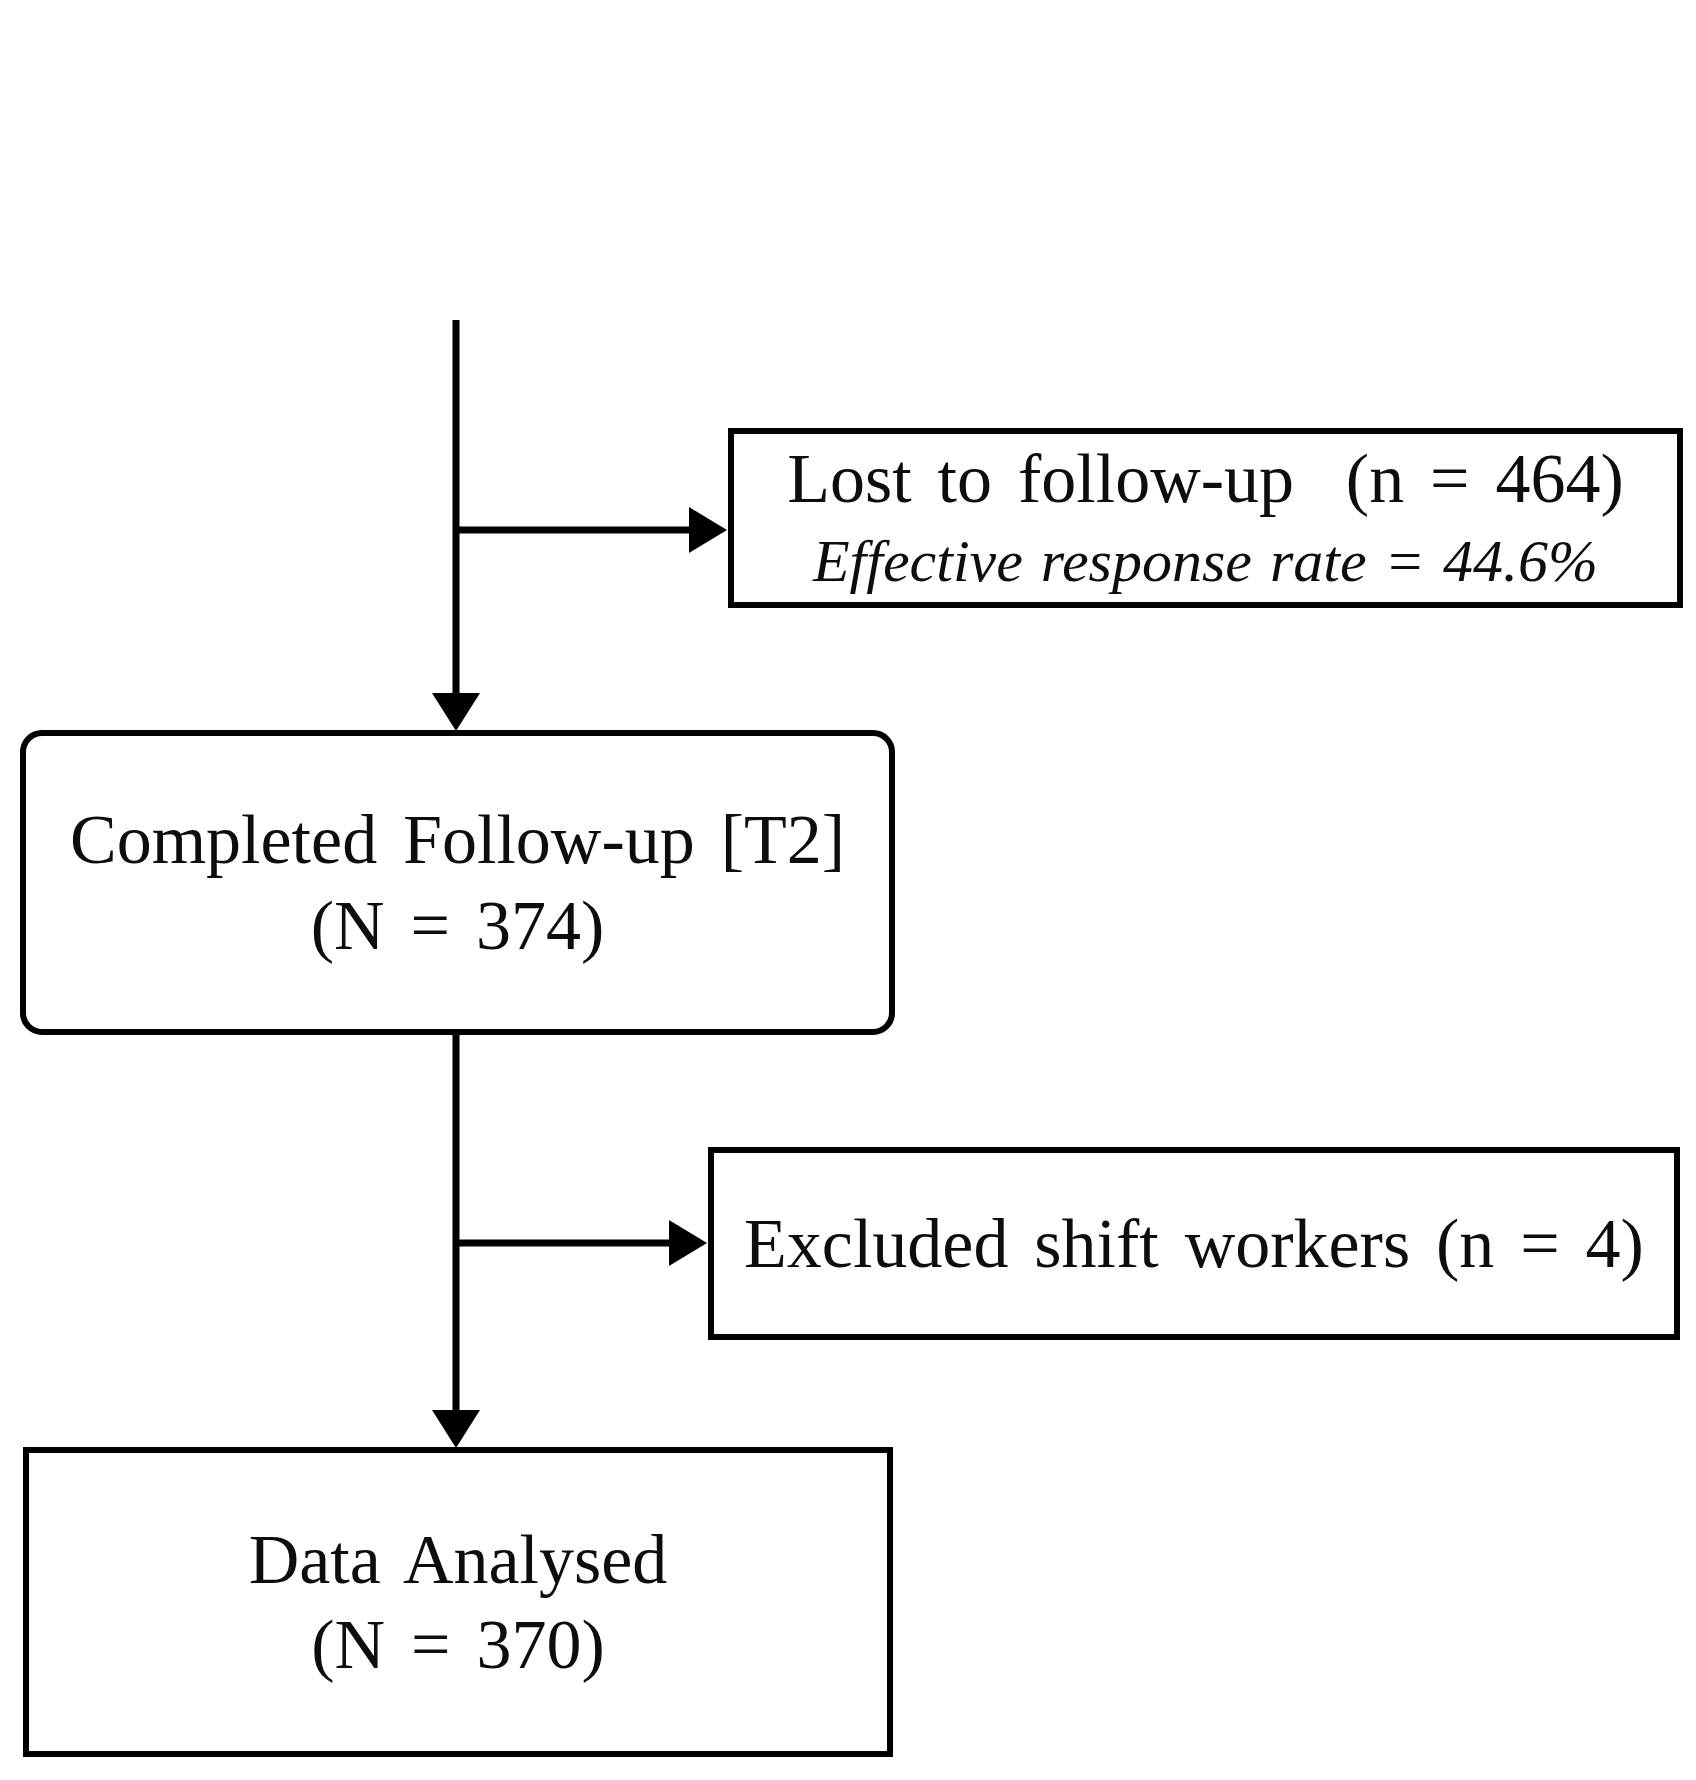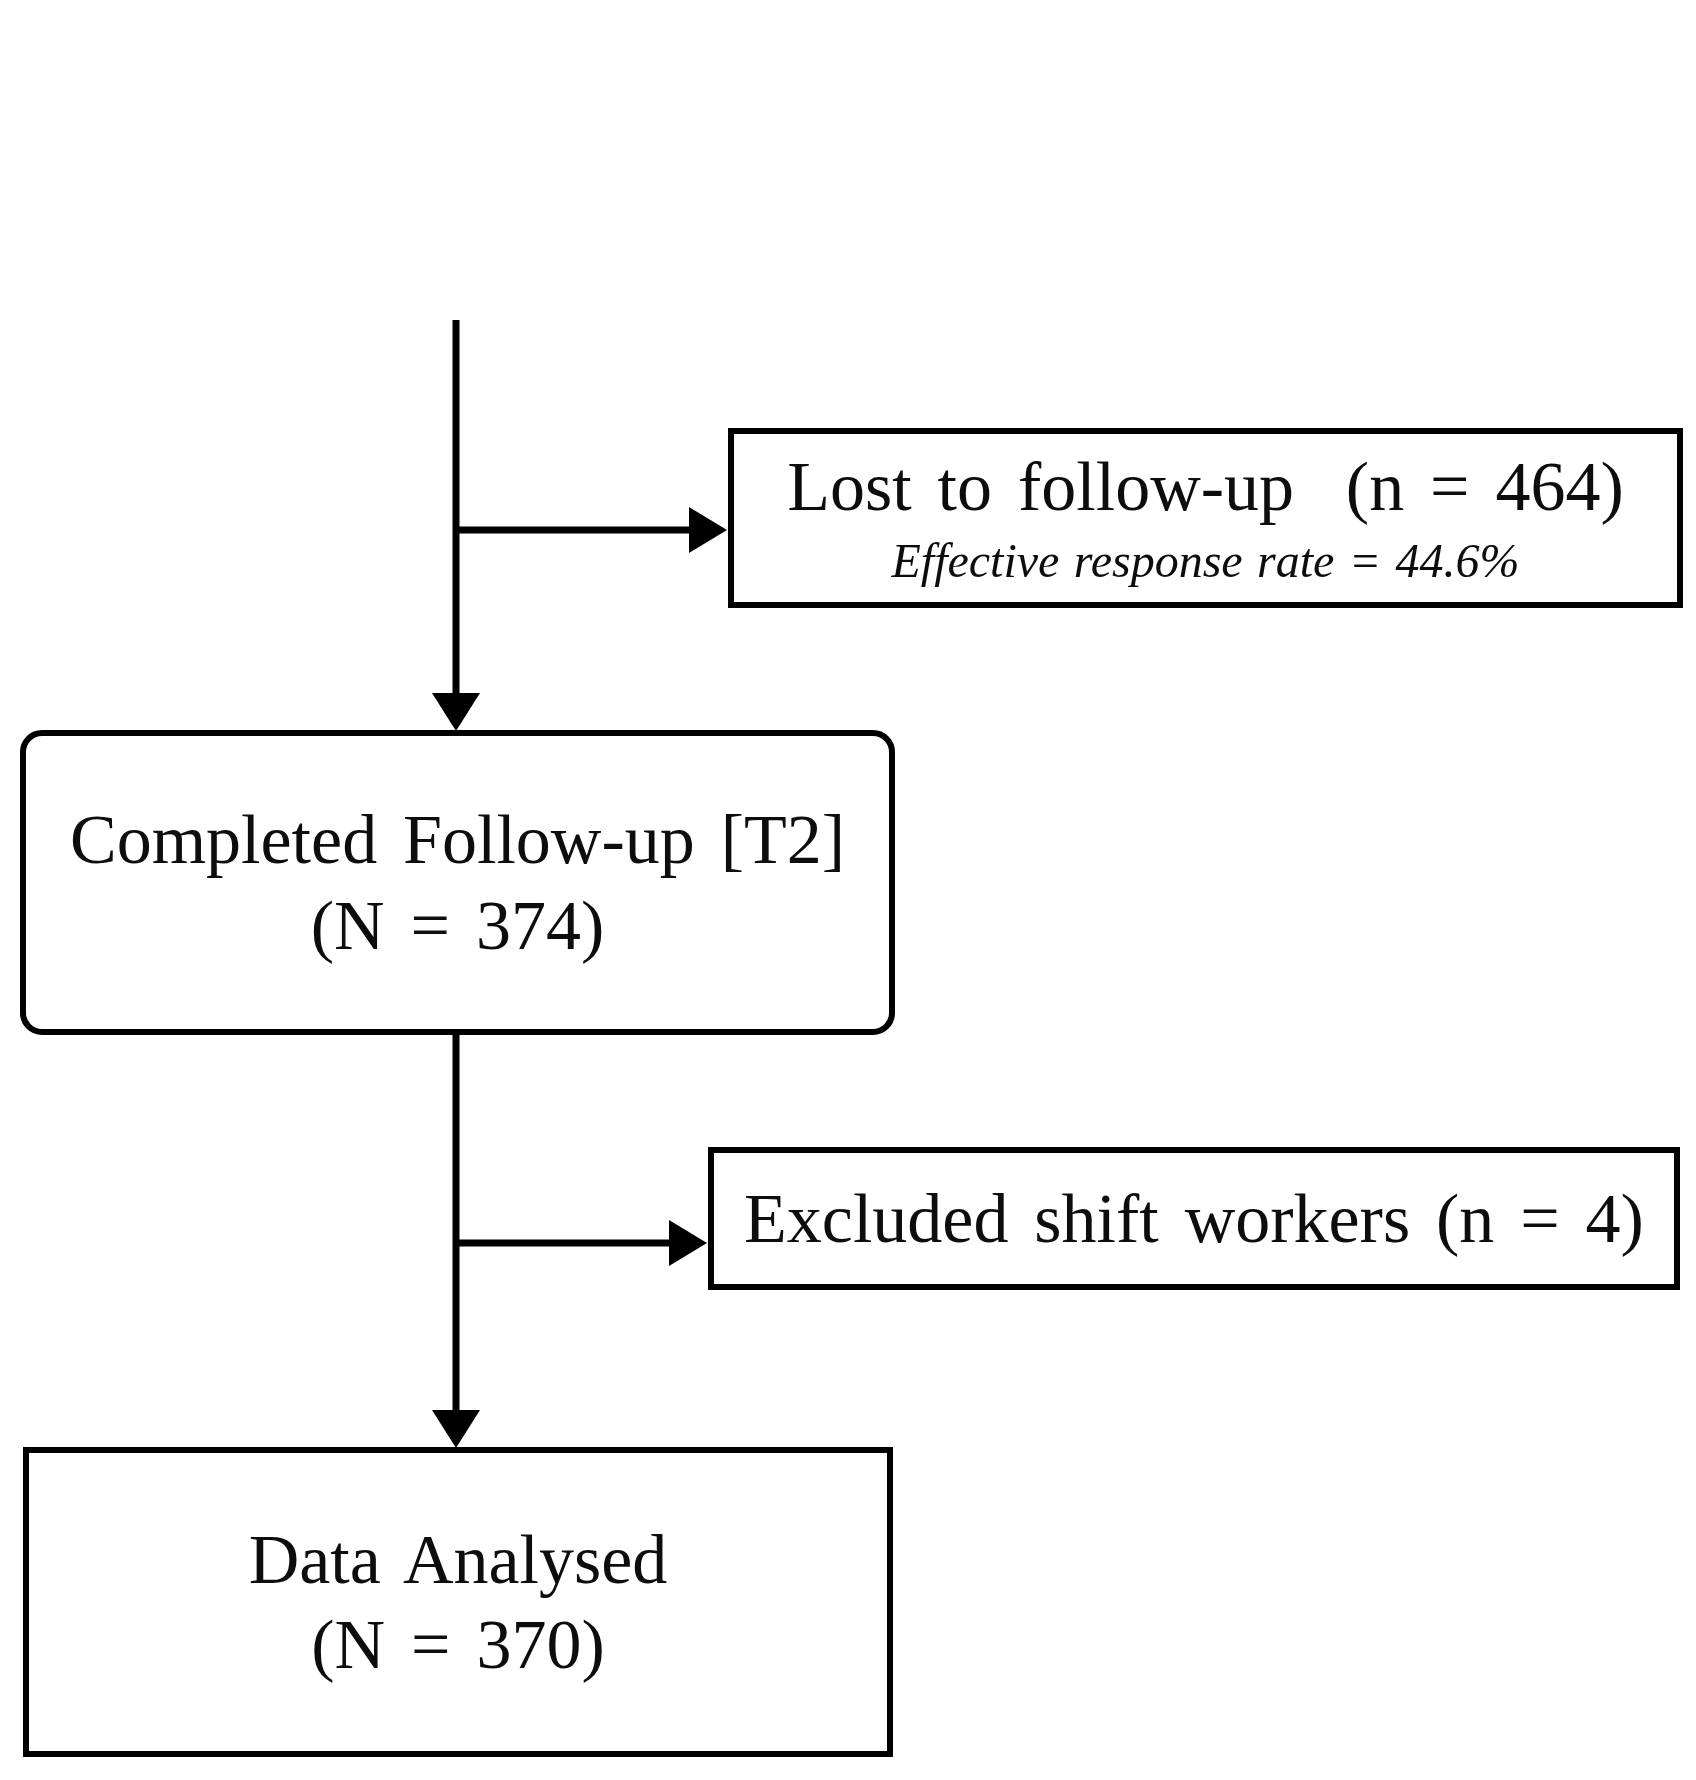--- a/index.html
+++ b/index.html
@@ -46,29 +46,29 @@
   }
   .line {
     white-space: pre;
     word-spacing: 0.12em;
   }
   .main-line {
     font-size: 70px;
     line-height: 1.22;
   }
   .italic-line {
-    font-size: 48px;
+    font-size: 60px;
     font-style: italic;
     line-height: 1.3;
     word-spacing: 0.05em;
   }
   #box-responses { left: 22px;  top: 15px;   width: 871px; height: 309px; }
   #box-lost      { left: 728px; top: 428px;  width: 955px; height: 180px; }
   #box-completed { left: 20px;  top: 730px;  width: 875px; height: 305px; border-radius: 22px; }
-  #box-excluded  { left: 708px; top: 1147px; width: 972px; height: 143px; }
+  #box-excluded  { left: 708px; top: 1147px; width: 972px; height: 193px; }
   #box-analysed  { left: 23px;  top: 1447px; width: 870px; height: 310px; }
 </style>
 </head>
 <body>
 
 <div class="stage">
 
   <svg class="connectors" viewBox="0 0 1696 1780" xmlns="http://www.w3.org/2000/svg">
     <g>
       <line class="cline" x1="456" y1="320" x2="456" y2="697"></line>

